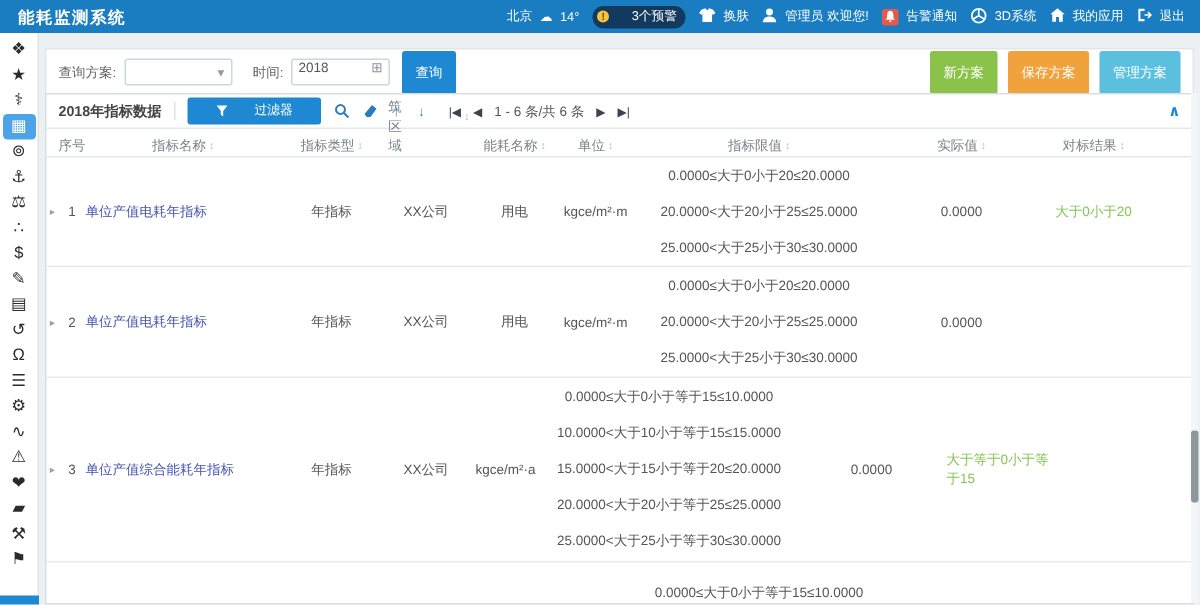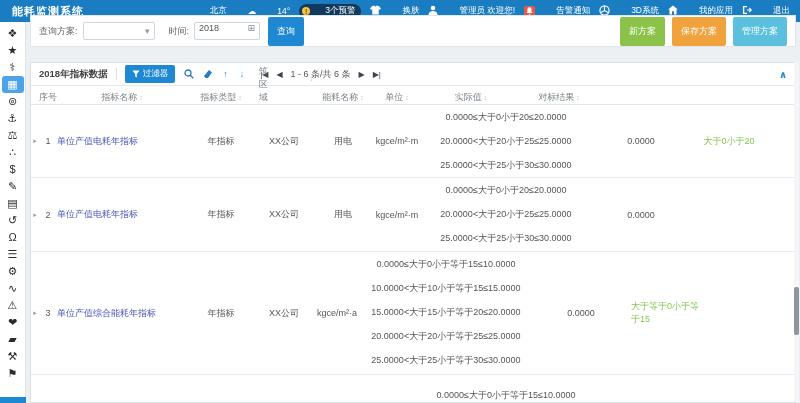--- a/index.html
+++ b/index.html
@@ -4,37 +4,37 @@
 <style>
   * { margin:0; padding:0; box-sizing:border-box; }
   html,body { width:800px; height:403px; overflow:hidden; background:#edf0f3;
               font-family:"Liberation Sans","DejaVu Sans",sans-serif; font-size:9px; color:#555; }
 
   
   .topbar { position:absolute; left:0; top:0; width:800px; height:22px; background:#1a7dc2;
             display:flex; align-items:center; color:#fff; }
   .tb-title { font-size:11px; font-weight:bold; margin-left:12px; letter-spacing:1px; }
   .tb-right { margin-left:auto; display:flex; align-items:center; gap:9px; padding-right:10px; font-size:8.5px; }
-  .tb-item { display:flex; align-items:center; gap:21px; white-space:nowrap; cursor:pointer; }
+  .tb-item { display:flex; align-items:center; gap:5px; white-space:nowrap; cursor:pointer; }
   .tb-pill { background:#123a5e; border-radius:8px; padding:1.5px 6px 1.5px 3px; display:flex; align-items:center; gap:15px; }
   .warn-dot { width:8px; height:8px; border-radius:50%; background:#f5c242; color:#7a4a00;
               font-size:7px; font-weight:bold; display:flex; align-items:center; justify-content:center; }
   .bell-chip { width:11px; height:11px; border-radius:2px; background:#e8594a; display:flex; align-items:center; justify-content:center; }
 
   
   .sidebar { position:absolute; left:0; top:22px; width:26px; height:381px; background:#fff;
              border-right:1px solid #dfe3e6; display:flex; flex-direction:column; align-items:center; padding-top:3px; }
   .sb-item { width:22px; height:17px; display:flex; align-items:center; justify-content:center; cursor:pointer; }
   .sb-ico { font-size:11px; color:#2b2b2b; line-height:1; }
   .sb-item.active { background:#4da3e8; border-radius:3px; }
   .sb-item.active .sb-ico { color:#fff; }
   .sb-bottom { margin-top:auto; width:26px; height:6px; background:#1e88d2; }
 
   
-  .querybar { position:absolute; left:30px; top:15px; width:766px; height:32px; background:#fff;
+  .querybar { position:absolute; left:30px; top:32px; width:766px; height:32px; background:#fff;
               border:1px solid #e2e6ea; display:flex; align-items:center; padding:0 8px; }
   .q-label { color:#666; margin-right:5px; }
   .q-select { width:72px; height:18px; border:1px solid #cfd6dc; border-radius:2px; background:#fff;
               display:flex; align-items:center; justify-content:flex-end; padding:0 4px; color:#999; cursor:pointer; margin-right:14px; }
   .q-date { width:66px; height:18px; border:1px solid #cfd6dc; border-radius:2px; background:#fff;
             display:flex; padding:0 4px; color:#555; cursor:text; margin-right:8px; }
   .q-date .cal { margin-left:auto; color:#8a949c; cursor:pointer; }
   .btn { border:none; border-radius:2px; color:#fff; font-size:9px; padding:8px 9px; cursor:pointer; }
   .btn-search { background:#1e88d2; }
   .q-right { margin-left:auto; display:flex; gap:7px; }
@@ -42,21 +42,21 @@
   .btn-save { background:#f0a23c; }
   .btn-manage { background:#5bc0de; }
 
   
   .panel { position:absolute; left:30px; top:62px; width:766px; height:341px; background:#fff;
            border:1px solid #d9dee3; overflow:hidden; }
   .toolbar { height:23px; display:flex; align-items:center; padding:0 8px; border-bottom:1px solid #e4e7ea; }
   .tb-caption { font-size:9.5px; font-weight:bold; color:#444; }
   .tb-sep { width:1px; height:12px; background:#dde2e6; margin:0 8px; }
   .btn-filter { background:#1e88d2; color:#fff; border:none; border-radius:2px; font-size:8.5px;
-                padding:3px 7px; display:flex; align-items:center; gap:3px; cursor:pointer; }
+                padding:3px 19px; display:flex; align-items:center; gap:18px; cursor:pointer; }
   .tool-ico { color:#2b7bbf; margin-left:9px; cursor:pointer; display:flex; align-items:center; }
   .arrows { color:#1e88d2; font-weight:bold; margin-left:10px; letter-spacing:2px; cursor:pointer; }
   .pager { display:flex; align-items:center; gap:8px; margin-left:14px; color:#555; }
   .pg-ico { color:#3b4450; font-size:8px; cursor:pointer; }
   .collapse { margin-left:auto; color:#1e88d2; font-weight:bold; font-size:10px; cursor:pointer; }
 
   .thead { height:19px; display:flex; align-items:flex-end; border-bottom:1px solid #e4e7ea; color:#7a8288; }
   .th { text-align:center; cursor:pointer; }
   .sort { color:#b9c0c6; font-size:7px; margin-left:2px; }
 
@@ -274,20 +274,24 @@
         <span class="sort">↕</span>
       </span>
     <span class="th c-energy thr">
         <span>能耗名称</span>
         <span class="sort">↕</span>
       </span>
     <span class="th c-unit thr">
         <span>单位</span>
         <span class="sort">↕</span>
       </span>
+    <span class="th c-limits thr" style="flex-direction:row;">
+        <span>指标限值</span>
+        <span class="sort">↕</span>
+      </span>
     <span class="th c-actual thr">
         <span>实际值</span>
         <span class="sort">↕</span>
       </span>
     <span class="th c-result thr">
         <span>对标结果</span>
         <span class="sort">↕</span>
       </span>
   </div>
 

